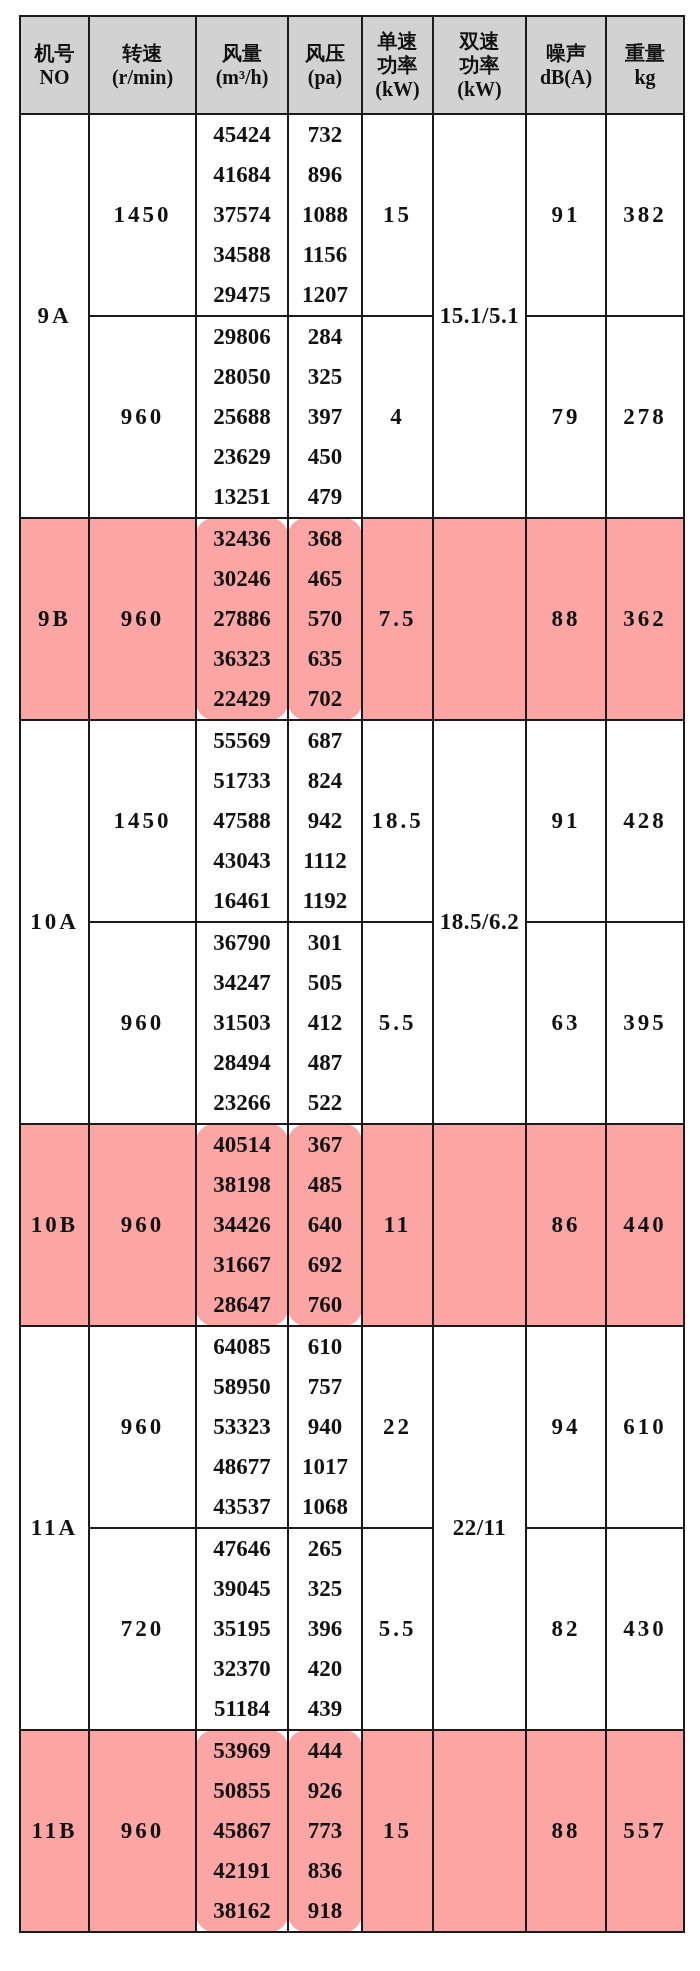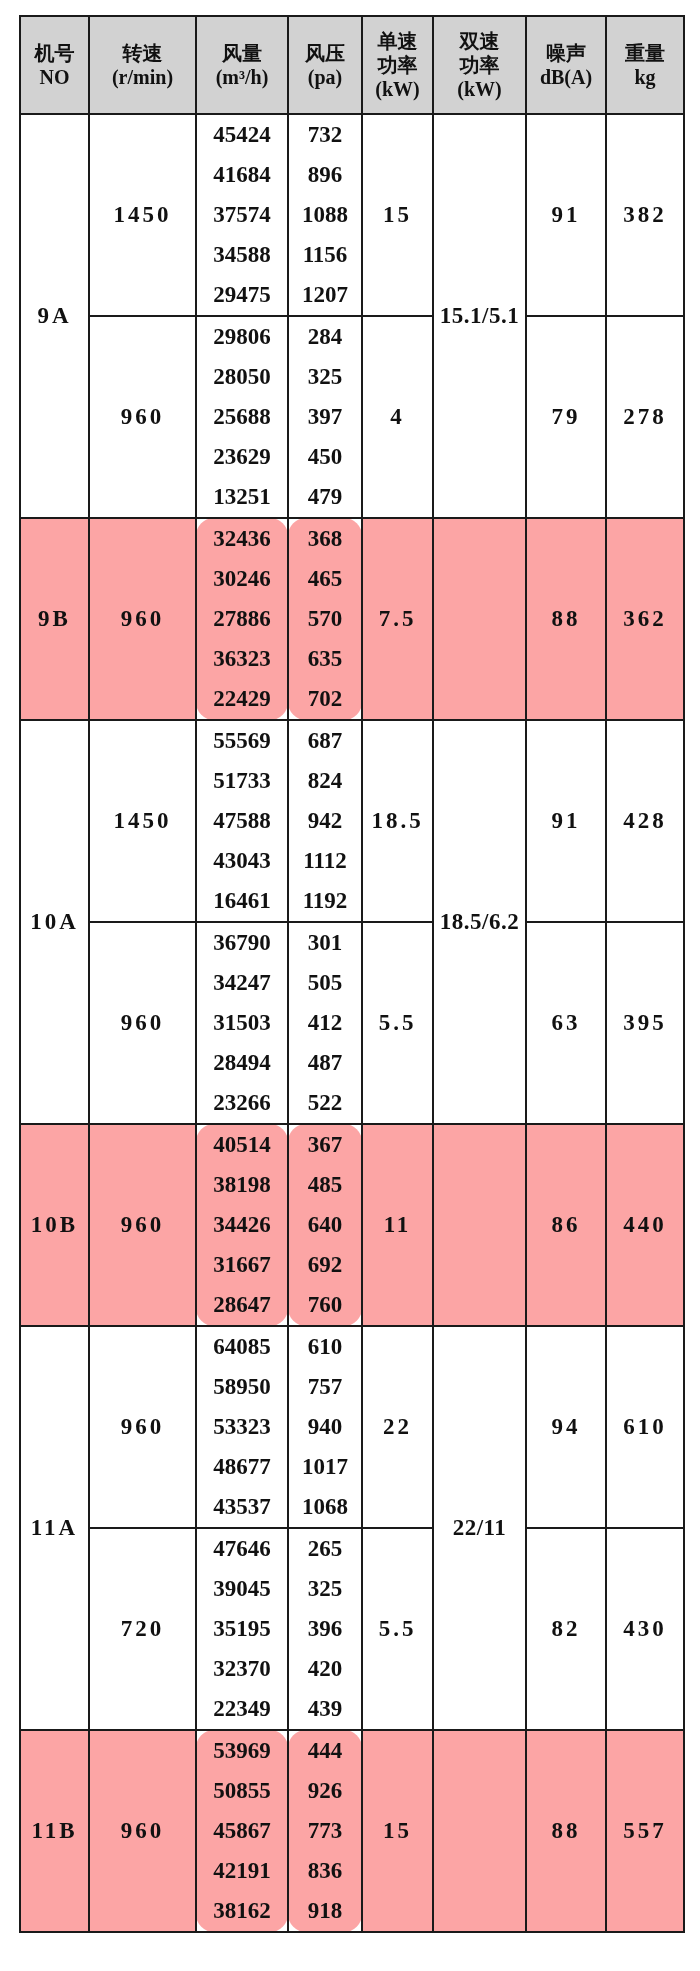--- a/index.html
+++ b/index.html
@@ -263,21 +263,21 @@
           <td class="spaced">94</td>
           <td class="spaced">610</td>
         </tr>
         <tr>
           <td class="spaced">720</td>
           <td class="stack">
             <div class="line">47646</div>
             <div class="line">39045</div>
             <div class="line">35195</div>
             <div class="line">32370</div>
-            <div class="line">22349</div>
+            <div class="line">51184</div>
           </td>
           <td class="stack">
             <div class="line">265</div>
             <div class="line">325</div>
             <div class="line">396</div>
             <div class="line">420</div>
             <div class="line">439</div>
           </td>
           <td class="spaced">5.5</td>
           <td class="spaced">82</td>

